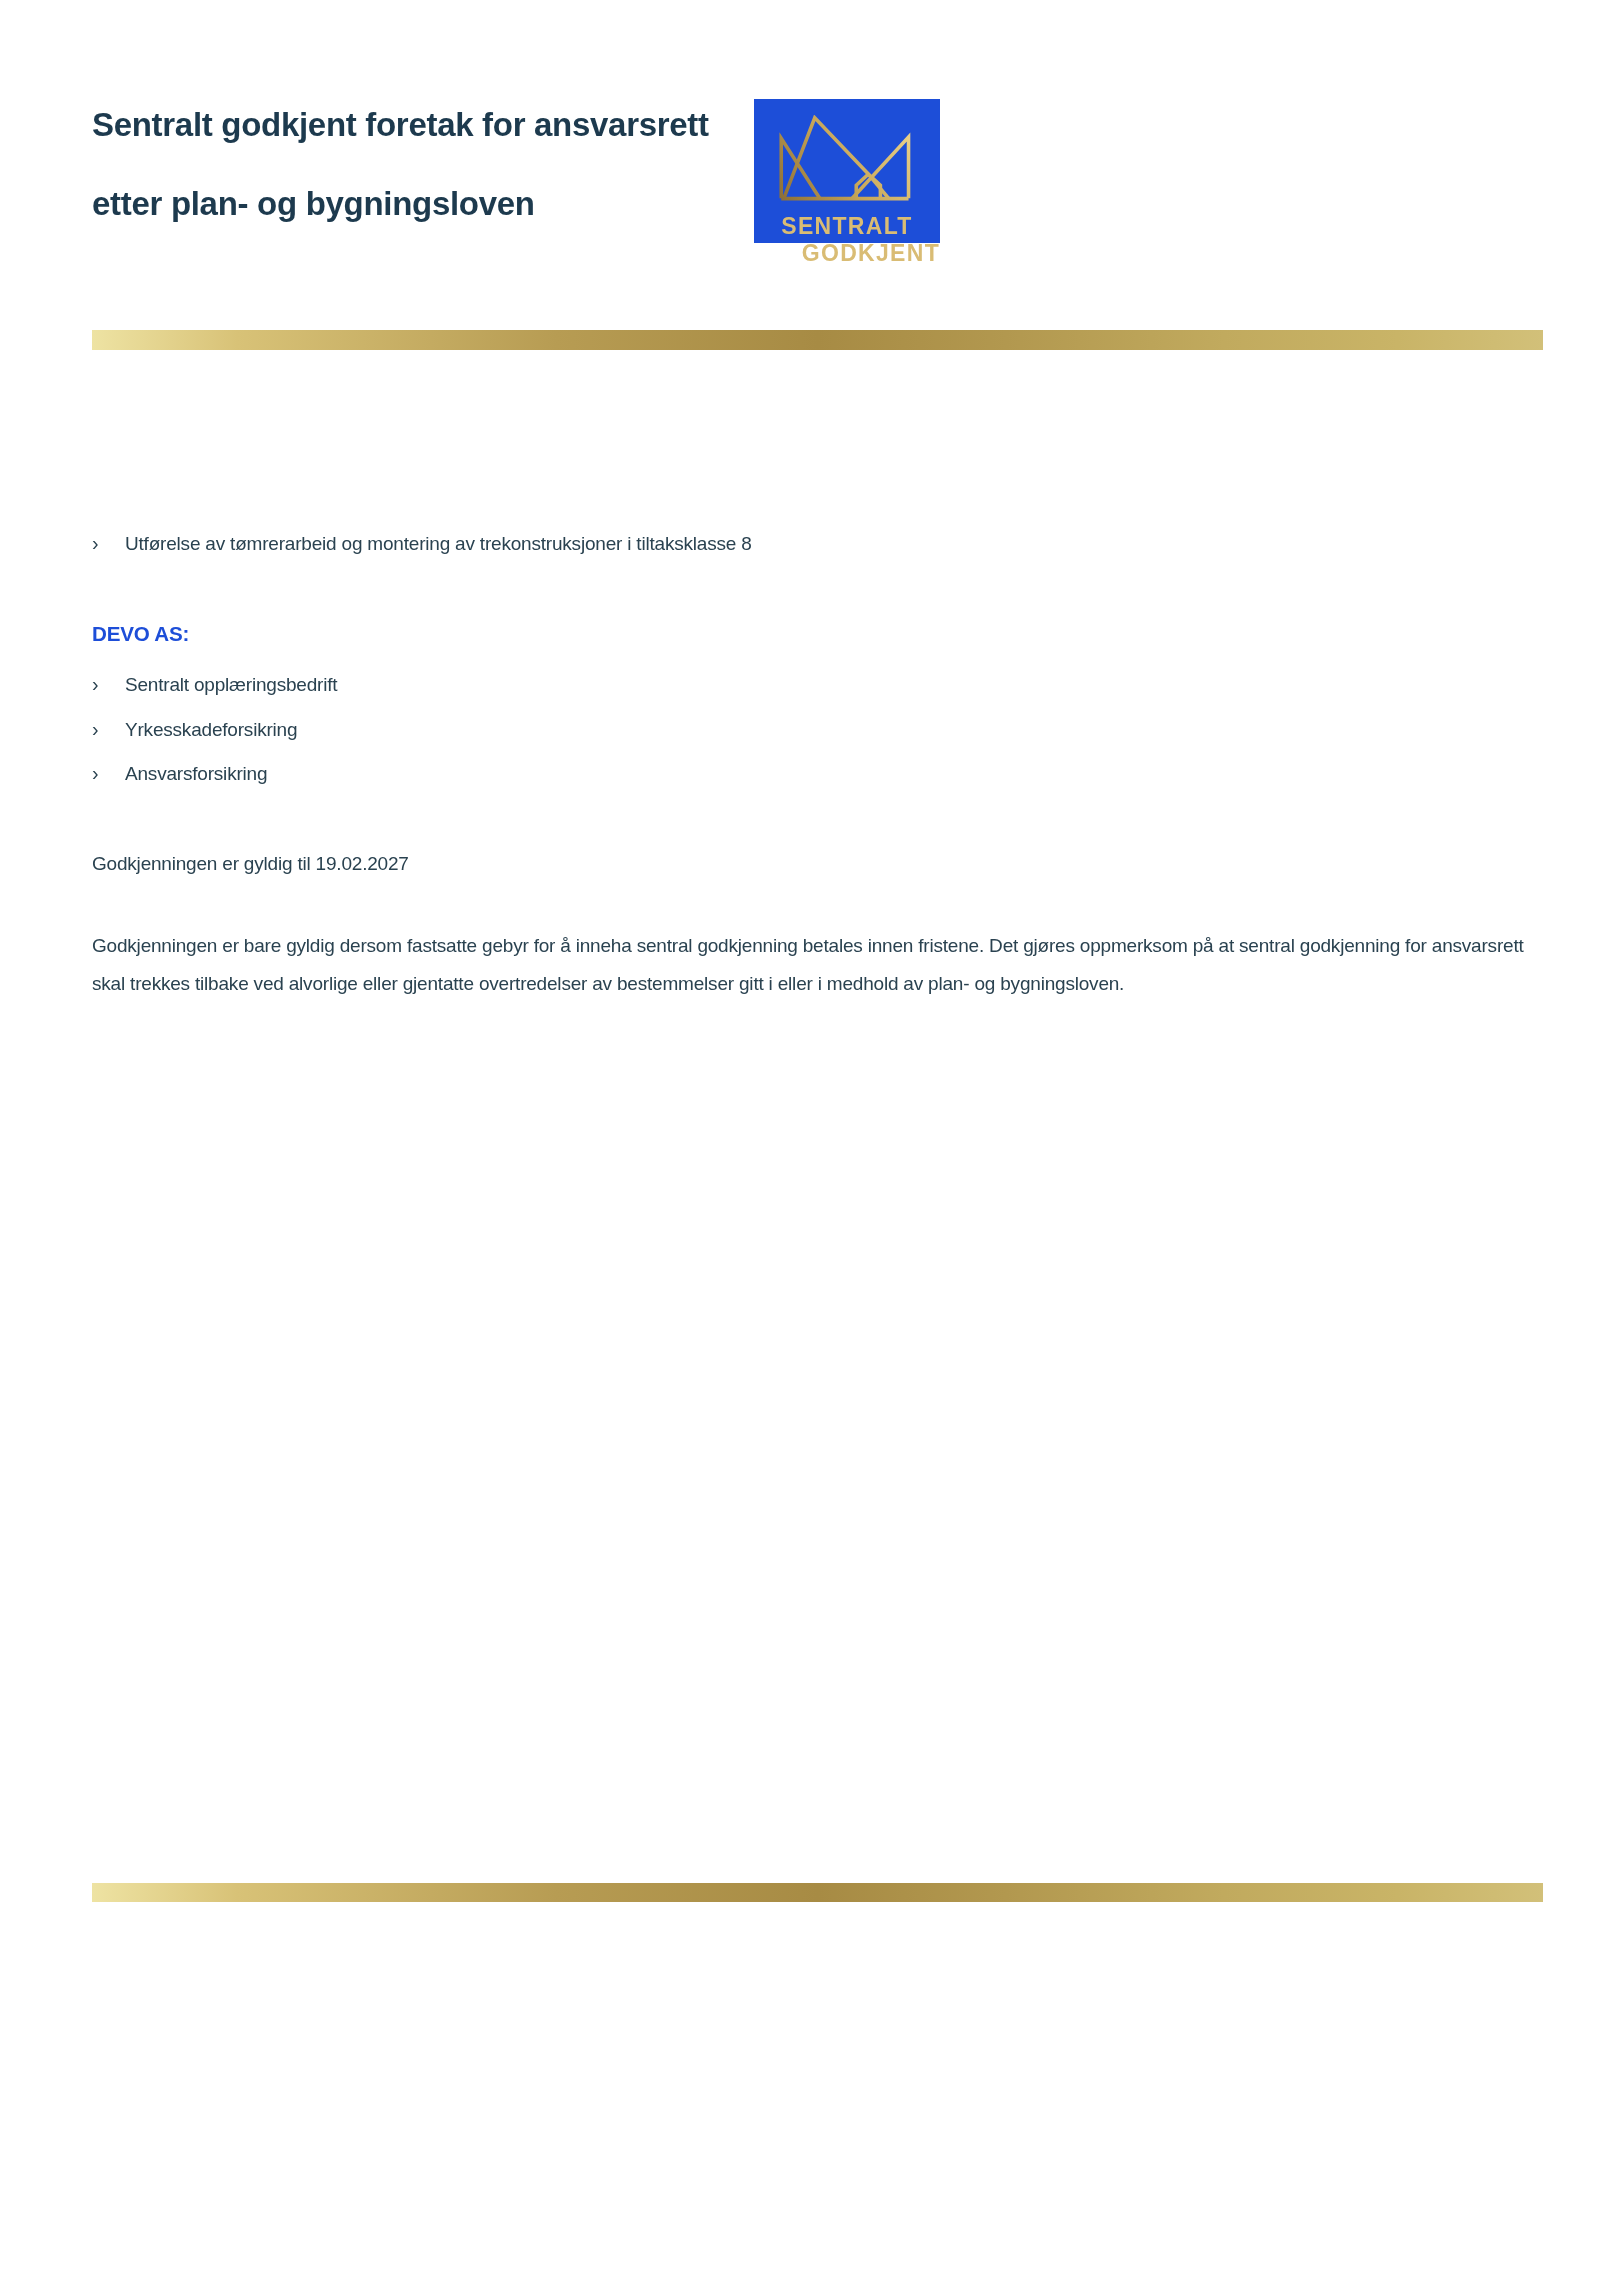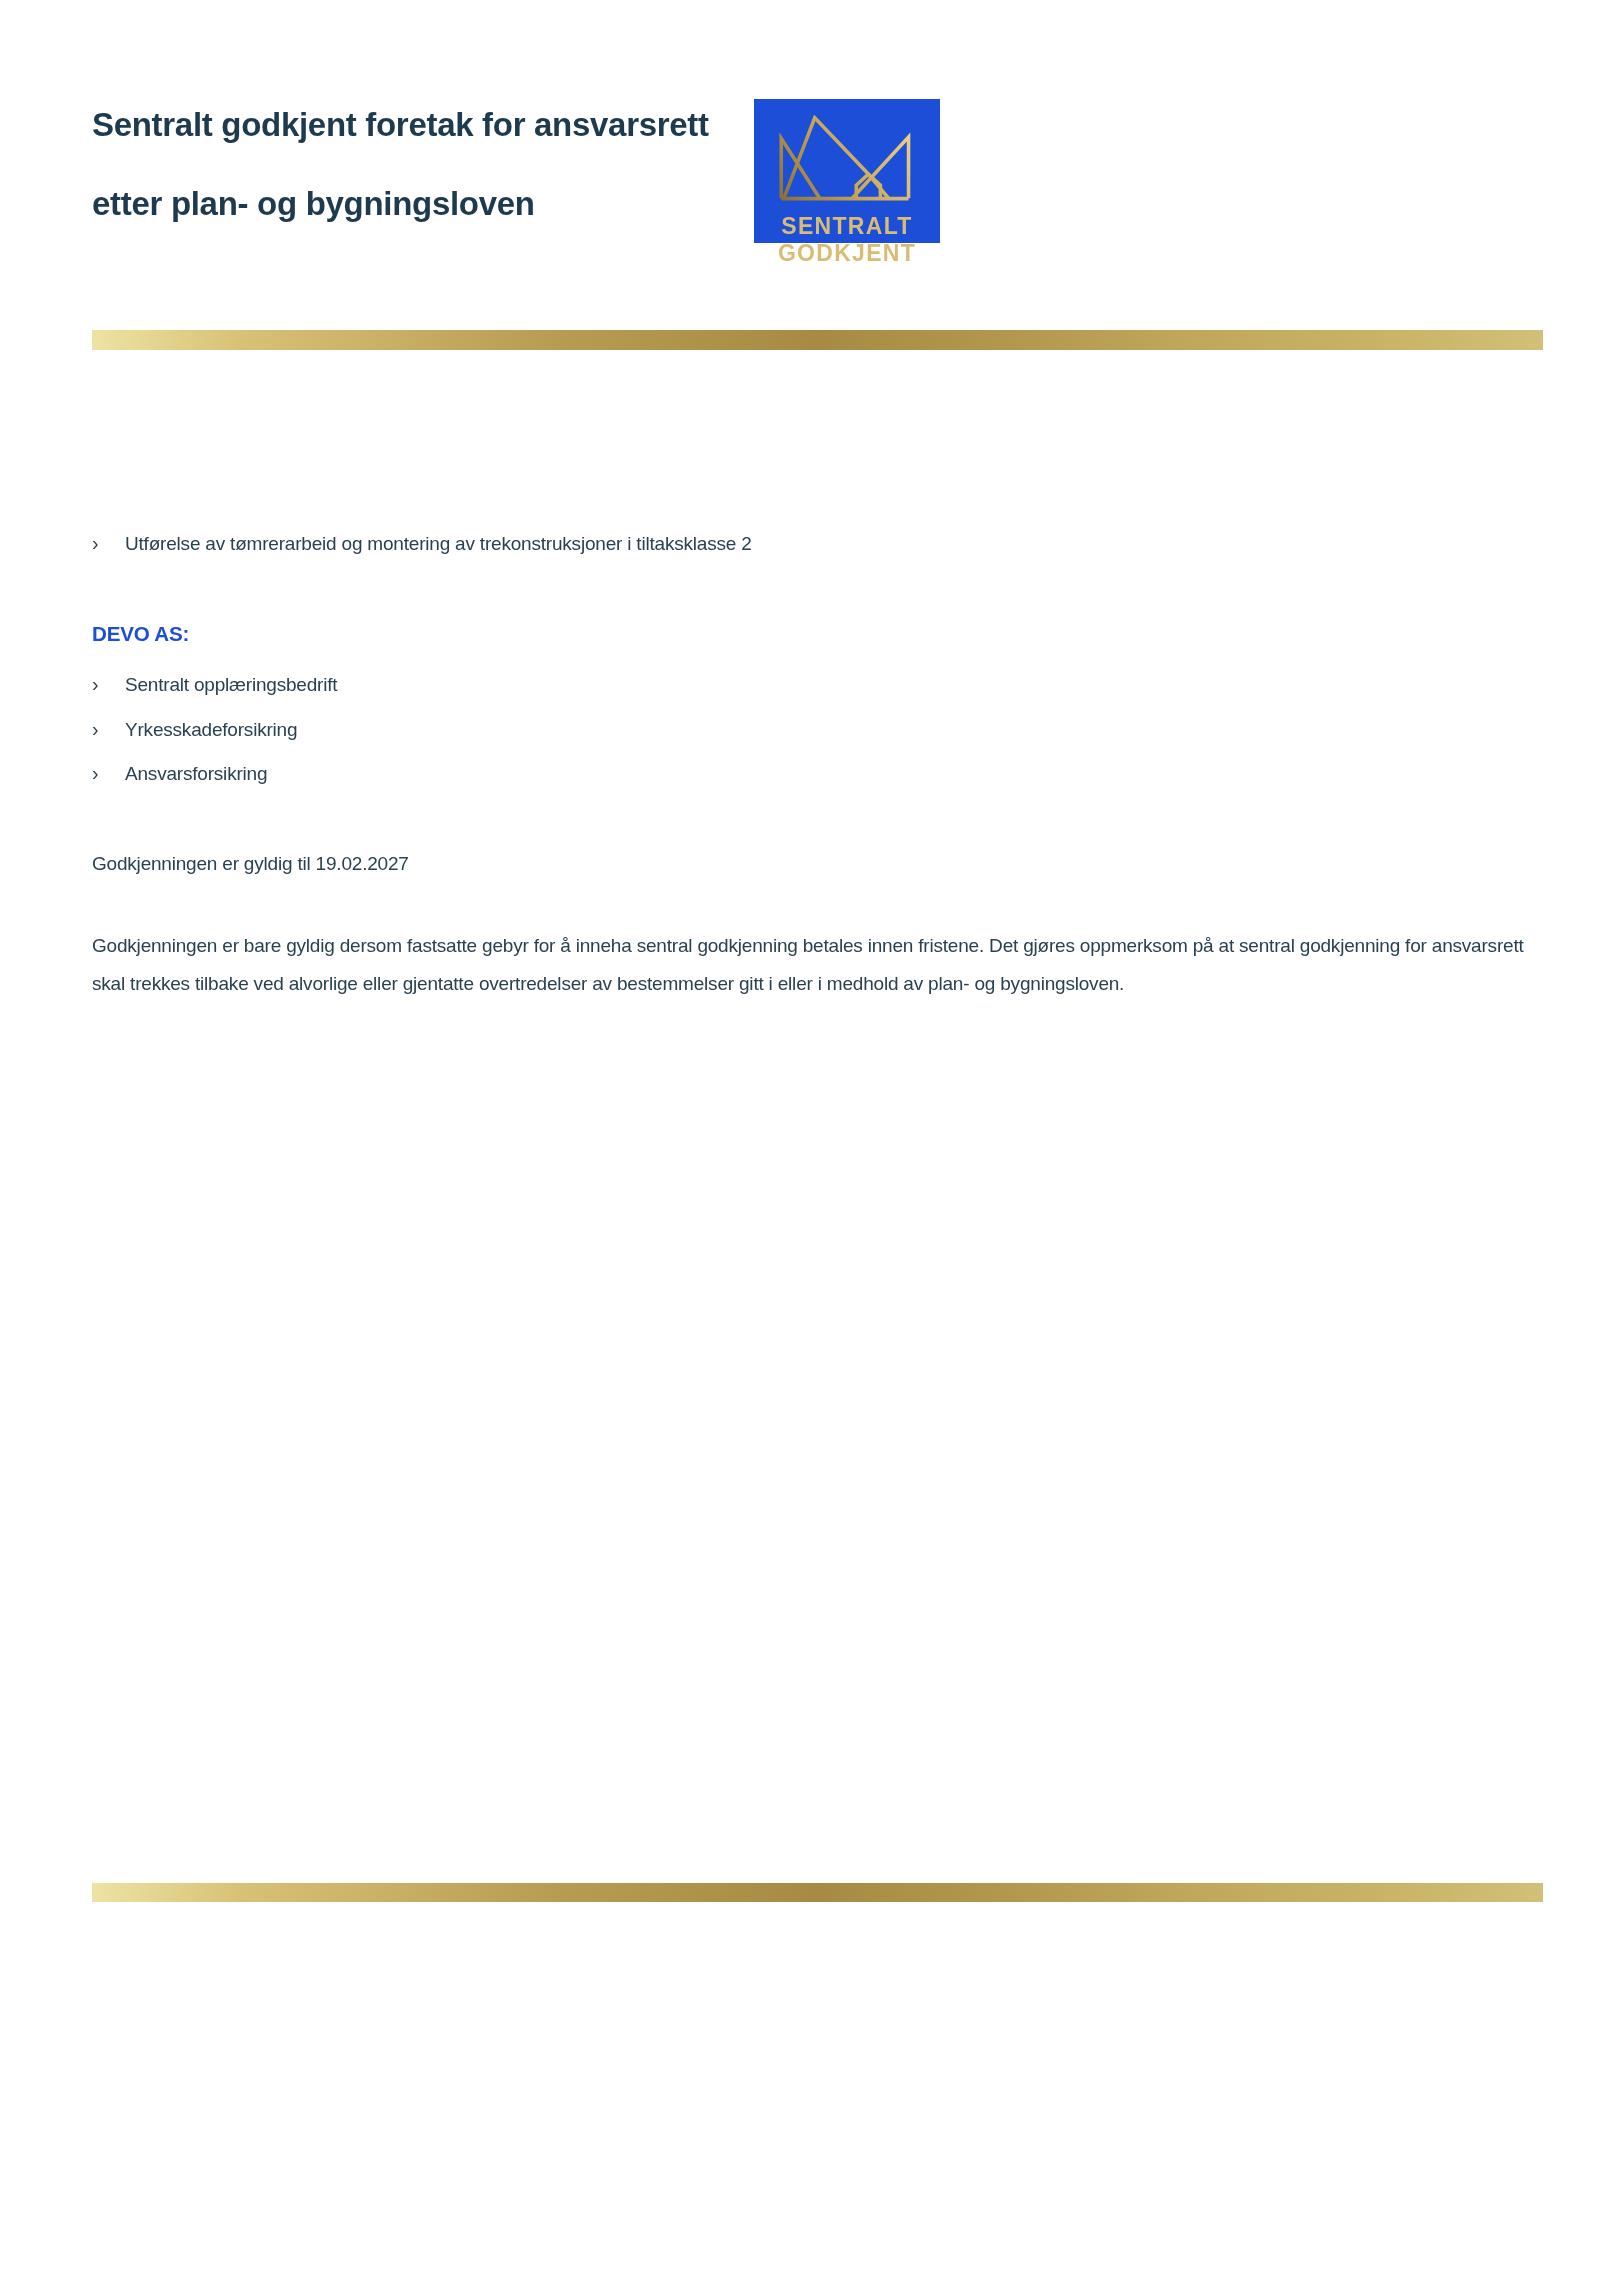--- a/index.html
+++ b/index.html
@@ -50,21 +50,21 @@
     left: 0;
     width: 100%;
     text-align: center;
     font-size: 23px;
     font-weight: 700;
     letter-spacing: 1.3px;
     color: #d9bc74;
     line-height: 23px;
   }
   .logo-text--1 { top: 116px; }
-  .logo-text--2 { top: 143px; }
+  .logo-text--2 { top: 143px; text-align: right; }
 
   
   .gold-bar {
     position: absolute;
     left: 92px;
     width: 1451px;
     height: 19.7px;
     background: linear-gradient(90deg,
       #eee3a3 0%, #d8c277 10%, #b79c53 32%, #a78b44 50%,
       #b2984f 63%, #c1aa5e 78%, #c9b467 90%, #d2c079 100%);
@@ -172,21 +172,21 @@
     <div class="logo-text logo-text--1">SENTRALT</div>
     <div class="logo-text logo-text--2">GODKJENT</div>
   </div>
 
   <div class="gold-bar gold-bar--top"></div>
 
 
   <ul class="bullets bullets--approvals">
     <li>
       <span class="marker">›</span>
-      <span>Utførelse av tømrerarbeid og montering av trekonstruksjoner i tiltaksklasse 2</span>
+      <span>Utførelse av tømrerarbeid og montering av trekonstruksjoner i tiltaksklasse 8</span>
     </li>
   </ul>
 
   <div class="company-heading">DEVO AS:</div>
 
   <ul class="bullets bullets--qualifications">
     <li>
       <span class="marker">›</span>
       <span>Sentralt opplæringsbedrift</span>
     </li>

